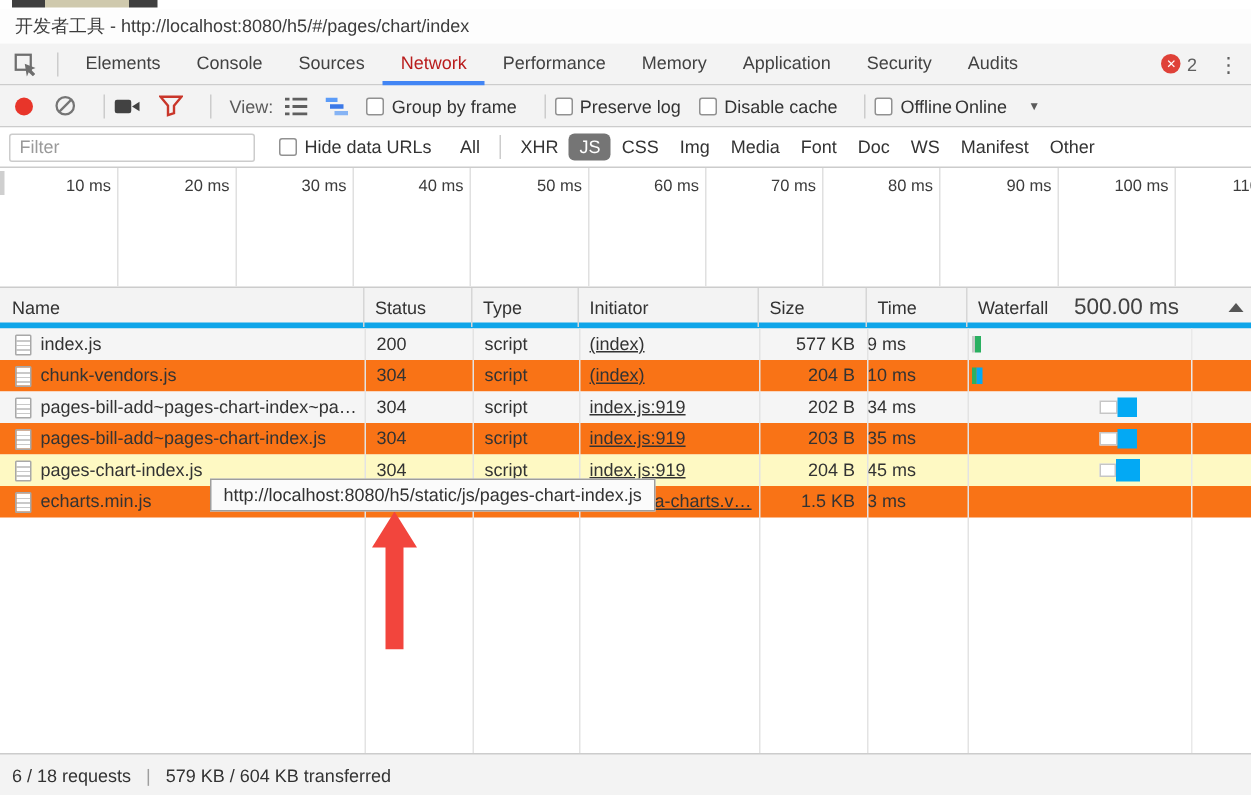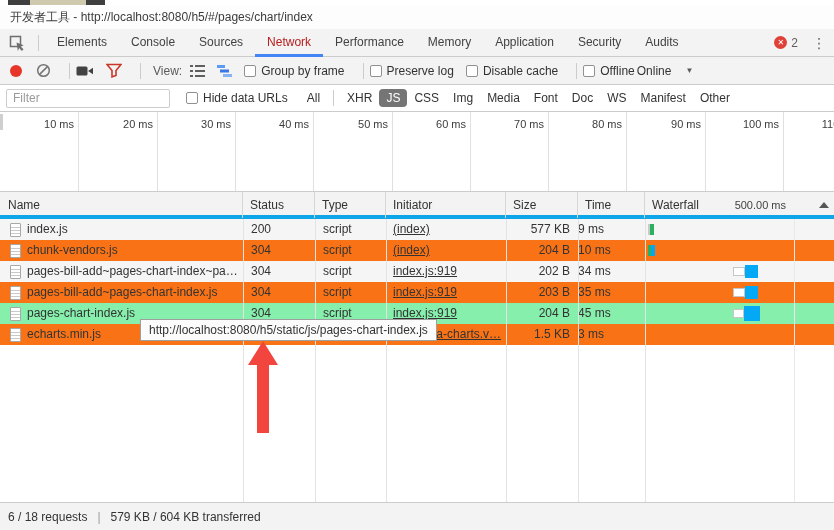--- a/index.html
+++ b/index.html
@@ -58,28 +58,28 @@
   .gridheader { position:absolute; left:0; top:192px; width:834px; height:27px; background:#f3f3f3;
     border-bottom:4px solid #0ea5e9; display:flex; }
   .hcell { height:26px; line-height:26px; padding-left:7px; border-right:1px solid #d6d6d6; color:#333; }
   .hc-name { width:243px; padding-left:8px; }
   .hc-status { width:72px; }
   .hc-type { width:71px; }
   .hc-init { width:120px; }
   .hc-size { width:72px; }
   .hc-time { width:67px; }
   .hc-wf { flex:1; border-right:none; position:relative; }
-  .wf-scale { position:absolute; right:48px; top:0; font-size:11px; color:#424242; }
+  .wf-scale { position:absolute; right:48px; top:0; font-size:15px; color:#424242; }
   .sort-tri { position:absolute; right:5px; top:10px; width:0; height:0;
     border-left:5px solid transparent; border-right:5px solid transparent; border-bottom:6px solid #555; }
   
   .rows { position:absolute; left:0; top:219px; width:834px; }
   .row { display:flex; height:21px; line-height:21px; background:#f97316; }
   .row.bg-alt { background:#f5f5f5; }
-  .row.bg-hover { background:#86efac; }
+  .row.bg-hover { background:#fef9c3; }
   .cell { overflow:hidden; white-space:nowrap; }
   .c-name { width:243px; display:flex; align-items:center; padding-left:4px; }
   .c-status { width:72px; padding-left:8px; }
   .c-type { width:71px; padding-left:8px; }
   .c-init { width:120px; padding-left:7px; }
   .c-size { width:72px; text-align:right; padding-right:8px; }
   .c-time { width:67px; padding-right:8px; }
   .c-wf { flex:1; position:relative; }
   .c-wf i { position:absolute; display:block; }
   .doc-icon { flex:none; width:11px; height:14px; margin:0 6px 0 6px; border:1px solid #a8a8a8; border-radius:1px;

